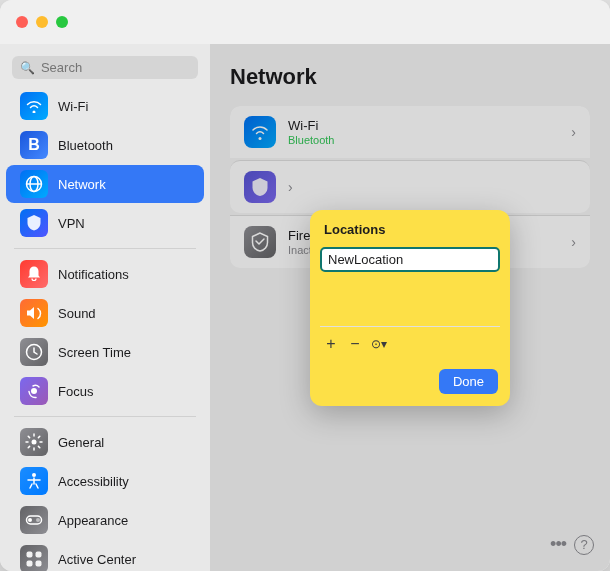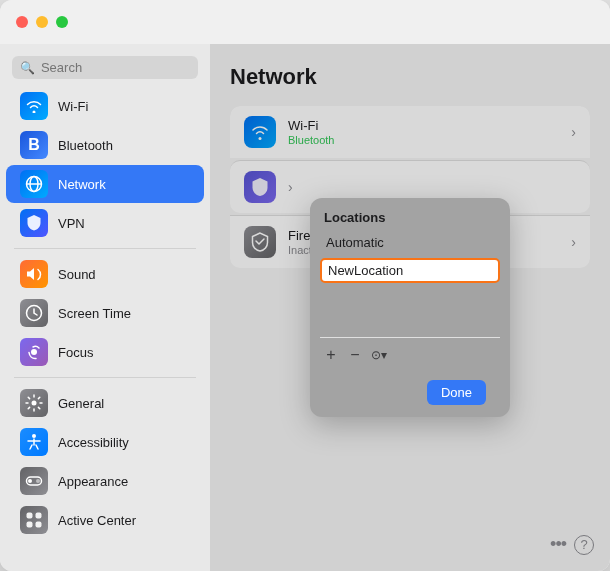--- a/index.html
+++ b/index.html
@@ -247,21 +247,21 @@
       position: absolute;
       inset: 0;
       background: rgba(0,0,0,0.15);
       display: flex;
       align-items: center;
       justify-content: center;
       z-index: 100;
     }
 
     .dialog {
-      background: #a3a3a3;
+      background: #fde047;
       border-radius: 12px;
       width: 200px;
       box-shadow: 0 8px 30px rgba(0,0,0,0.25);
       overflow: hidden;
     }
 
     .dialog-title {
       font-size: 13px;
       font-weight: 600;
       color: #1c1c1e;
@@ -279,21 +279,21 @@
       border-radius: 5px;
       cursor: pointer;
     }
 
     .dialog-input-row {
       padding: 4px 10px 8px;
     }
 
     .dialog-text-input {
       width: 100%;
-      border: 2px solid #f97316;
+      border: 2px solid #0f766e;
       border-radius: 5px;
       padding: 3px 6px;
       font-size: 13px;
       outline: none;
       color: #1c1c1e;
     }
 
     .dialog-separator {
       height: 1px;
       background: #e0e0e0;
@@ -317,21 +317,21 @@
       align-items: center;
       justify-content: center;
       background: none;
       border: none;
       border-radius: 4px;
     }
 
     .dialog-footer {
       display: flex;
       justify-content: flex-end;
-      padding: 8px 24px 12px;
+      padding: 8px 12px 12px;
     }
 
     .btn-done {
       background: #3478f6;
       color: white;
       border: none;
       border-radius: 6px;
       padding: 5px 14px;
       font-size: 13px;
       font-weight: 500;
@@ -391,20 +391,29 @@
         <div class="sidebar-icon icon-vpn">
           <svg width="16" height="18" viewBox="0 0 16 18" fill="none">
             <path d="M8 1L1.5 4v5c0 3.5 2.8 6.7 6.5 7.5C11.7 15.7 14.5 12.5 14.5 9V4L8 1z" fill="white" opacity="0.9"></path>
           </svg>
         </div>
         <span>VPN</span>
       </div>
 
       <div class="sidebar-divider"></div>
 
+      <div class="sidebar-item">
+        <div class="sidebar-icon icon-notifications">
+          <svg width="16" height="18" viewBox="0 0 16 18" fill="none">
+            <path d="M8 1.5C5.5 1.5 3.5 3.5 3.5 6v4.5l-1.5 2h12l-1.5-2V6C12.5 3.5 10.5 1.5 8 1.5z" fill="white"></path>
+            <path d="M6 13.5a2 2 0 004 0" stroke="white" stroke-width="1.2" fill="none"></path>
+          </svg>
+        </div>
+        <span>Notifications</span>
+      </div>
 
       <div class="sidebar-item">
         <div class="sidebar-icon icon-sound">
           <svg width="18" height="16" viewBox="0 0 18 16" fill="none">
             <path d="M2 5.5h3l4-3.5v12l-4-3.5H2V5.5z" fill="white"></path>
             <path d="M13 3.5c1.5 1.2 2.5 3 2.5 5s-1 3.8-2.5 5" stroke="white" stroke-width="1.5" fill="none" stroke-linecap="round"></path>
           </svg>
         </div>
         <span>Sound</span>
       </div>
@@ -523,23 +532,20 @@
 
       <div class="bottom-bar">
         <span class="bottom-dots">•••</span>
         <div class="bottom-help">?</div>
       </div>
 
       <div class="dialog-overlay">
         <div class="dialog">
           <div class="dialog-title">Locations</div>
 
-          <div class="dialog-list">
-            <div class="dialog-list-item">Automatic</div>
-          </div>
 
           <div class="dialog-input-row">
             <input class="dialog-text-input" type="text" value="NewLocation" style="">
           </div>
 
           <div style="height: 40px;"></div>
 
           <div class="dialog-separator"></div>
           <div class="dialog-toolbar">
             <button class="dialog-toolbar-btn">+</button>

